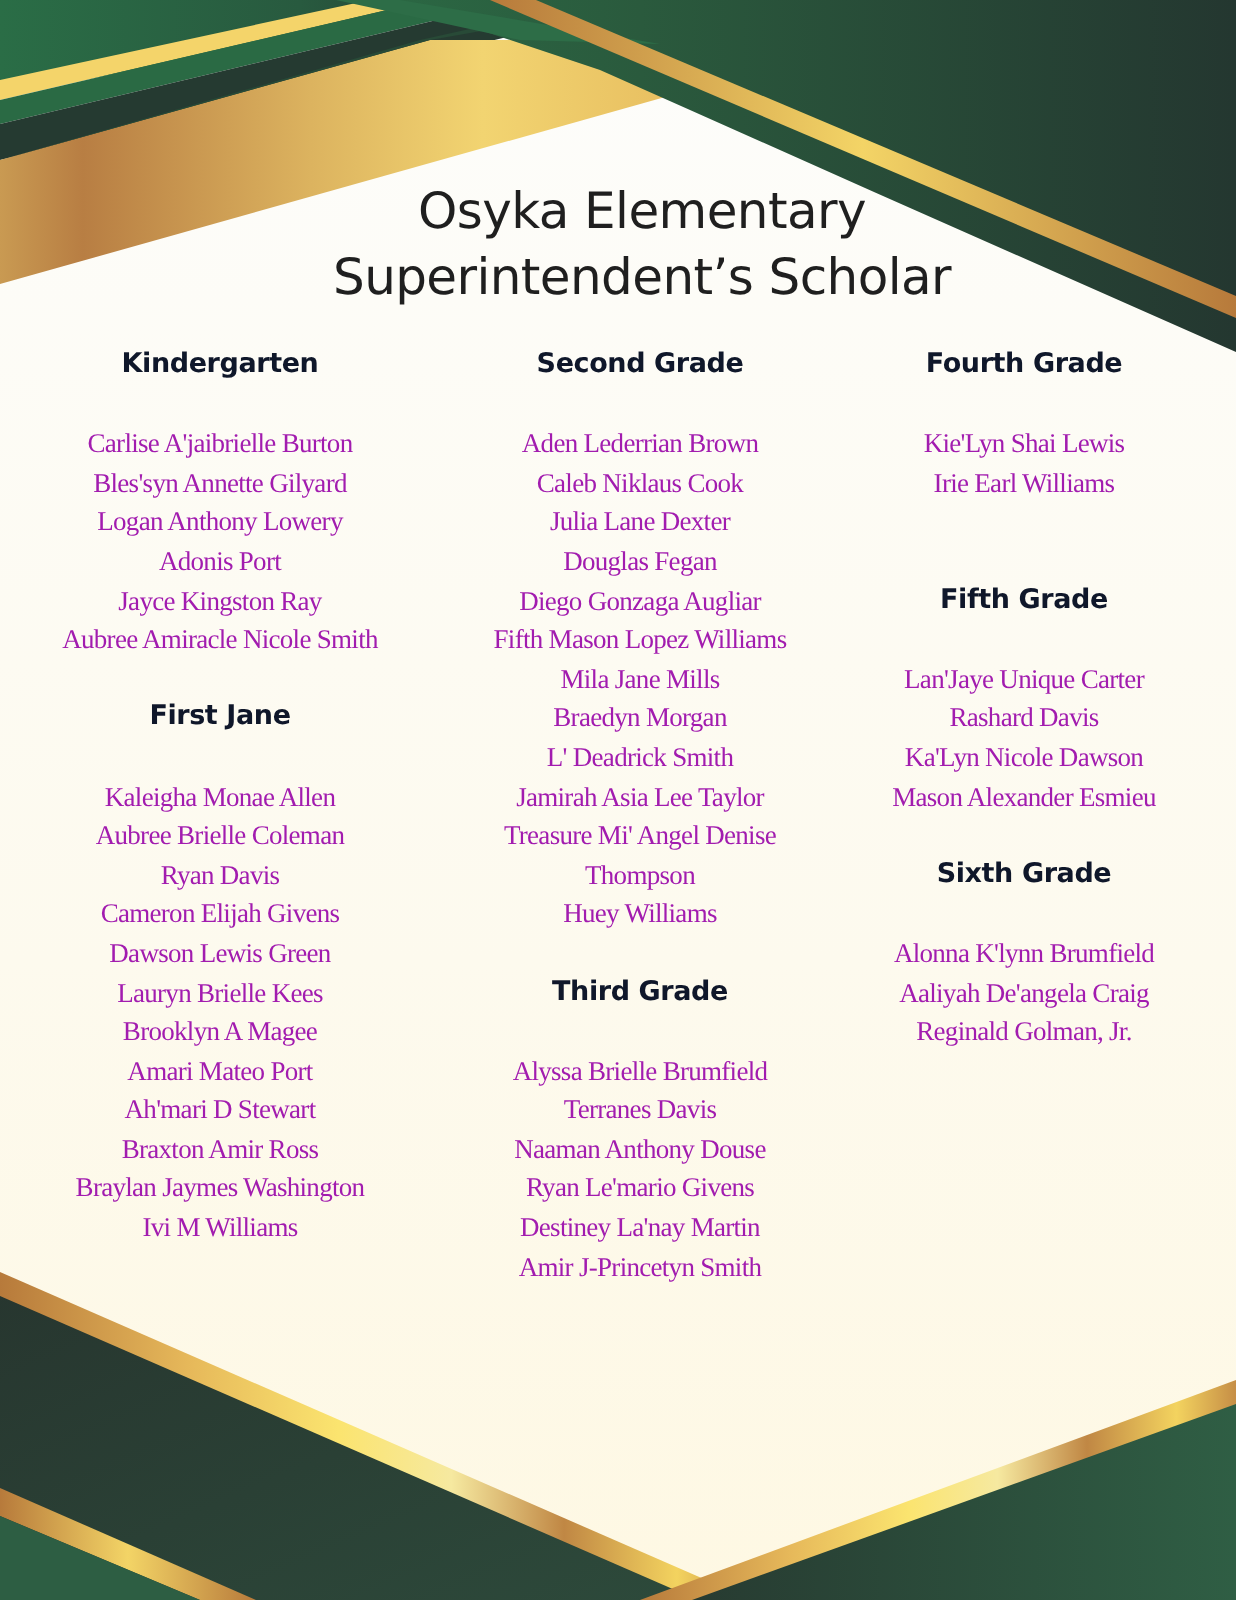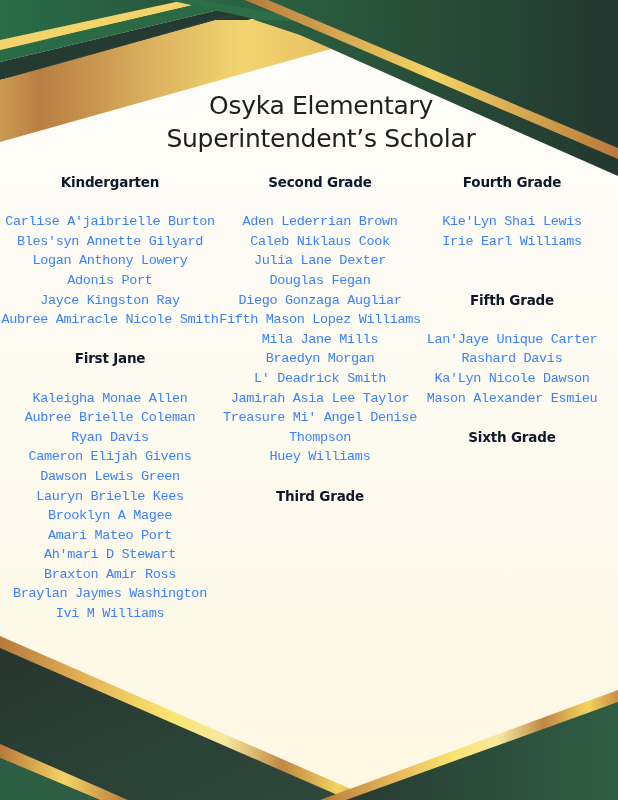--- a/index.html
+++ b/index.html
@@ -20,22 +20,22 @@
     .col2 { left: 210px; width: 220px; }
     .col3 { left: 408px; width: 208px; }
     .heading {
       font-weight: bold; font-size: 13.5px; line-height: 19.6px; color: #0f172a;
       margin: 0 0 19.6px 0;
       font-family: "DejaVu Sans", sans-serif;
       letter-spacing: -0.2px;
     }
     .names { margin: 0; padding: 0; list-style: none; }
     .name {
-      font-size: 13.5px; line-height: 19.6px; color: #3b82f6;
-      white-space: nowrap; font-family: Liberation Mono, monospace; letter-spacing: -0.35px;
+      font-size: 13.5px; line-height: 19.6px; color: #a21caf;
+      white-space: nowrap; font-family: Liberation Serif, serif; letter-spacing: -0.35px;
     }
     .section { margin-bottom: 19.6px; }
     .gap-extra { height: 19.6px; }
   </style>
 </head>
 <body>
 
 <svg class="bg" viewBox="0 0 618 800" xmlns="http://www.w3.org/2000/svg">
   <defs>
     <linearGradient id="gTopRight" x1="0" y1="0" x2="1" y2="0">
@@ -160,20 +160,28 @@
       <div class="name">Braedyn Morgan</div>
       <div class="name">L' Deadrick Smith</div>
       <div class="name">Jamirah Asia Lee Taylor</div>
       <div class="name">Treasure Mi' Angel Denise</div>
       <div class="name">Thompson</div>
       <div class="name">Huey Williams</div>
     </div>
   </div>
   <div class="section">
     <div class="heading">Third Grade</div>
+    <div class="names">
+      <div class="name">Alyssa Brielle Brumfield</div>
+      <div class="name">Terranes Davis</div>
+      <div class="name">Naaman Anthony Douse</div>
+      <div class="name">Ryan Le'mario Givens</div>
+      <div class="name">Destiney La'nay Martin</div>
+      <div class="name">Amir J-Princetyn Smith</div>
+    </div>
   </div>
 </div>
 
 <div class="col col3">
   <div class="section">
     <div class="heading">Fourth Grade</div>
     <div class="names">
       <div class="name">Kie'Lyn Shai Lewis</div>
       <div class="name">Irie Earl Williams</div>
     </div>
@@ -183,14 +191,19 @@
     <div class="heading">Fifth Grade</div>
     <div class="names">
       <div class="name">Lan'Jaye Unique Carter</div>
       <div class="name">Rashard Davis</div>
       <div class="name">Ka'Lyn Nicole Dawson</div>
       <div class="name">Mason Alexander Esmieu</div>
     </div>
   </div>
   <div class="section">
     <div class="heading">Sixth Grade</div>
+    <div class="names">
+      <div class="name">Alonna K'lynn Brumfield</div>
+      <div class="name">Aaliyah De'angela Craig</div>
+      <div class="name">Reginald Golman, Jr.</div>
+    </div>
   </div>
 </div>
 
 </body></html>

